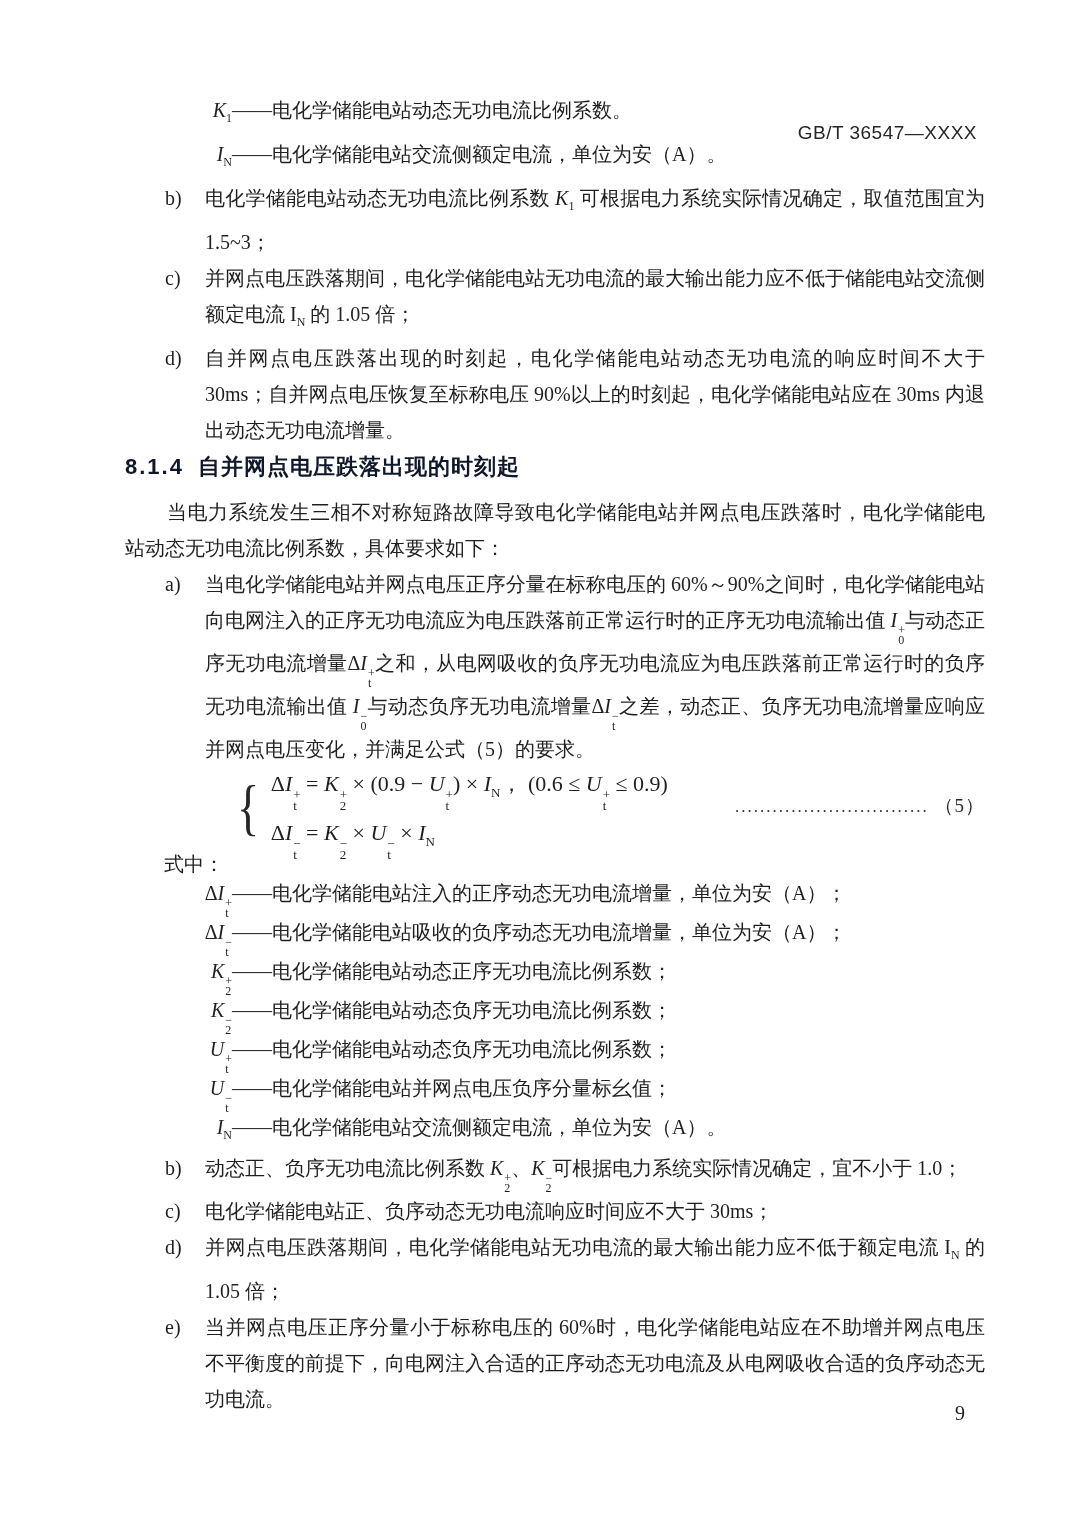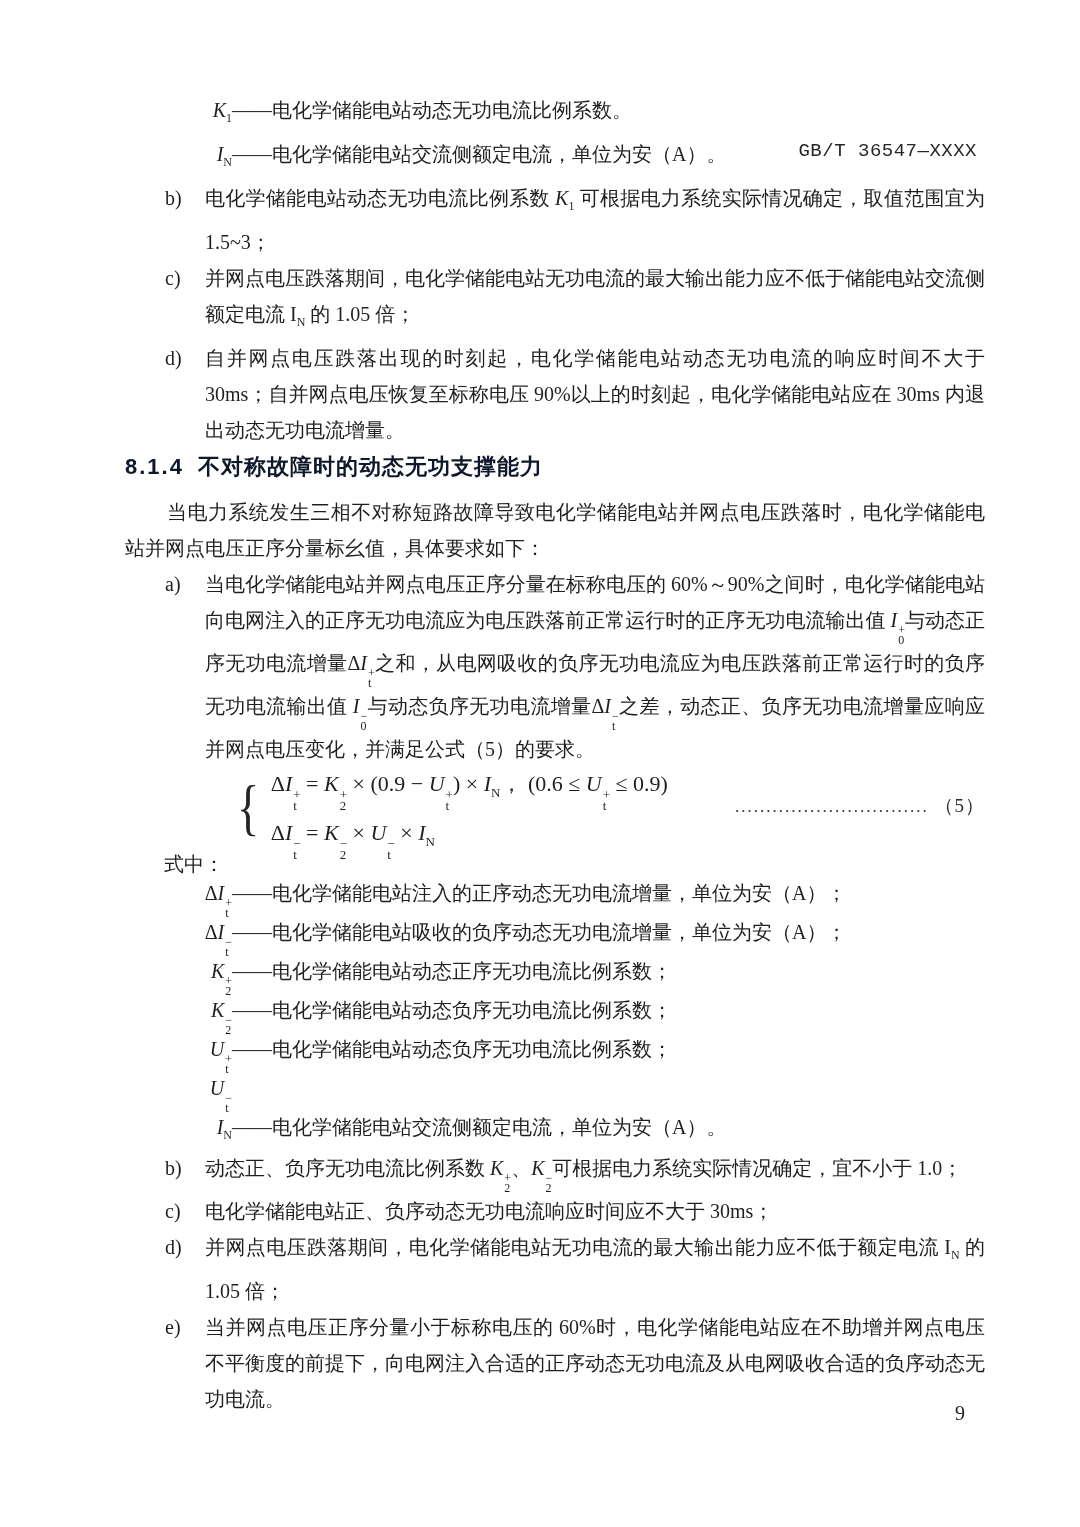--- a/index.html
+++ b/index.html
@@ -3,22 +3,22 @@
 <meta charset="utf-8">
 <style>
   html,body{margin:0;padding:0;background:#e8e8e8;}
   .page{
     width:1080px;height:1527px;position:relative;margin:0 auto;
     background:#ffffff;color:#1f1f1f;
     font-family:"Liberation Serif","DejaVu Serif",serif;
     font-size:20px;overflow:hidden;
   }
   .header-code{
-    position:absolute;top:140px;right:103px;
-    font-family:Liberation Mono, monospace;
+    position:absolute;top:122px;right:103px;
+    font-family:Liberation Sans, sans-serif;
     font-size:19px;letter-spacing:.5px;color:#262626;white-space:nowrap;
   }
   .content{position:absolute;left:125px;top:0;width:860px;}
   .defs .defrow{display:flex;}
   .defs1{padding-top:92px;}
   .defs1 .defrow{line-height:36px;}
   .defs2 .defrow{line-height:29px;}
   .defrow .sym{flex:0 0 107px;text-align:right;white-space:nowrap;}
   .defrow .deftext{flex:1;white-space:nowrap;}
   .item{position:relative;padding-left:80px;text-align:justify;line-height:36px;}
@@ -90,24 +90,24 @@
         <span class="txt">并网点电压跌落期间，电化学储能电站无功电流的最大输出能力应不低于储能电站交流侧额定电流 <span class="mvar rm">I<sub>N</sub></span> 的 1.05 倍；</span>
       </div>
       <div class="item">
         <span class="lbl">d)</span>
         <span class="txt">自并网点电压跌落出现的时刻起，电化学储能电站动态无功电流的响应时间不大于 30ms；自并网点电压恢复至标称电压 90%以上的时刻起，电化学储能电站应在 30ms 内退出动态无功电流增量。</span>
       </div>
     </div>
 
     <div class="h3">
       <span class="hnum">8.1.4</span>
-      <span class="htitle">不对称故障时的动态无功支撑能力</span>
-    </div>
-
-    <div class="para">当电力系统发生三相不对称短路故障导致电化学储能电站并网点电压跌落时，电化学储能电站并网点电压正序分量标幺值，具体要求如下：</div>
+      <span class="htitle">自并网点电压跌落出现的时刻起</span>
+    </div>
+
+    <div class="para">当电力系统发生三相不对称短路故障导致电化学储能电站并网点电压跌落时，电化学储能电站动态无功电流比例系数，具体要求如下：</div>
 
     <div class="item">
       <span class="lbl">a)</span>
       <span class="txt">当电化学储能电站并网点电压正序分量在标称电压的 60%～90%之间时，电化学储能电站向电网注入的正序无功电流应为电压跌落前正常运行时的正序无功电流输出值 <span class="mvar">I<span class="mstack">
               <span>+</span>
               <span>0</span>
             </span></span>与动态正序无功电流增量Δ<span class="mvar">I<span class="mstack">
               <span>+</span>
               <span>t</span>
             </span></span>之和，从电网吸收的负序无功电流应为电压跌落前正常运行时的负序无功电流输出值 <span class="mvar">I<span class="mstack">
@@ -185,20 +185,21 @@
                 <span>+</span>
                 <span>t</span>
               </span></span></span>
         <span class="deftext">——电化学储能电站动态负序无功电流比例系数；</span>
       </div>
       <div class="defrow">
         <span class="sym"><span class="mvar">U<span class="mstack">
                 <span>−</span>
                 <span>t</span>
               </span></span></span>
+        <span class="deftext">——电化学储能电站并网点电压负序分量标幺值；</span>
       </div>
       <div class="defrow">
         <span class="sym"><span class="mvar">I<sub>N</sub></span></span>
         <span class="deftext">——电化学储能电站交流侧额定电流，单位为安（A）。</span>
       </div>
     </div>
 
     <div>
       <div class="item">
         <span class="lbl">b)</span>

